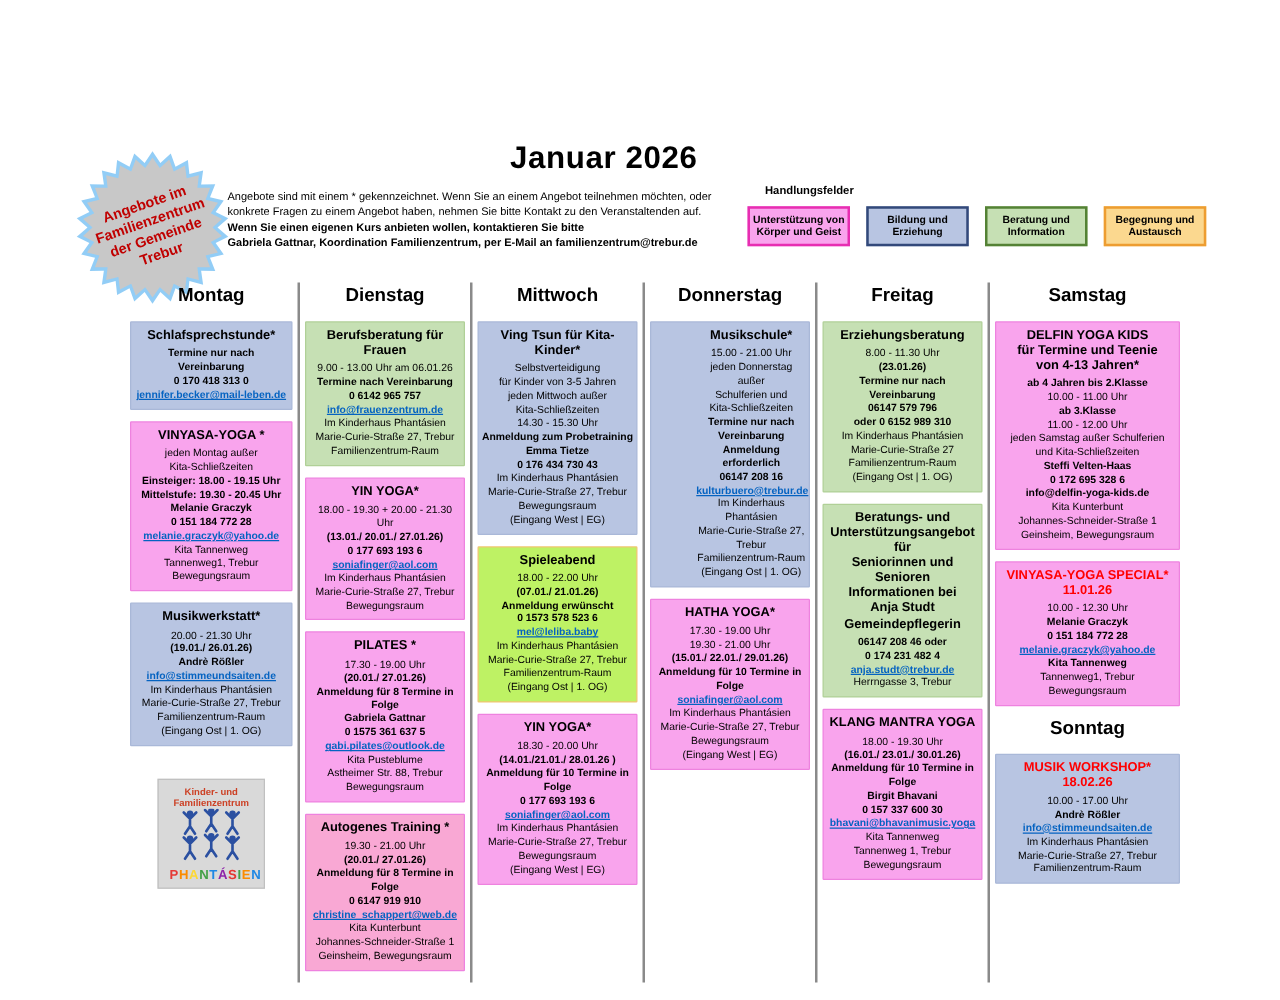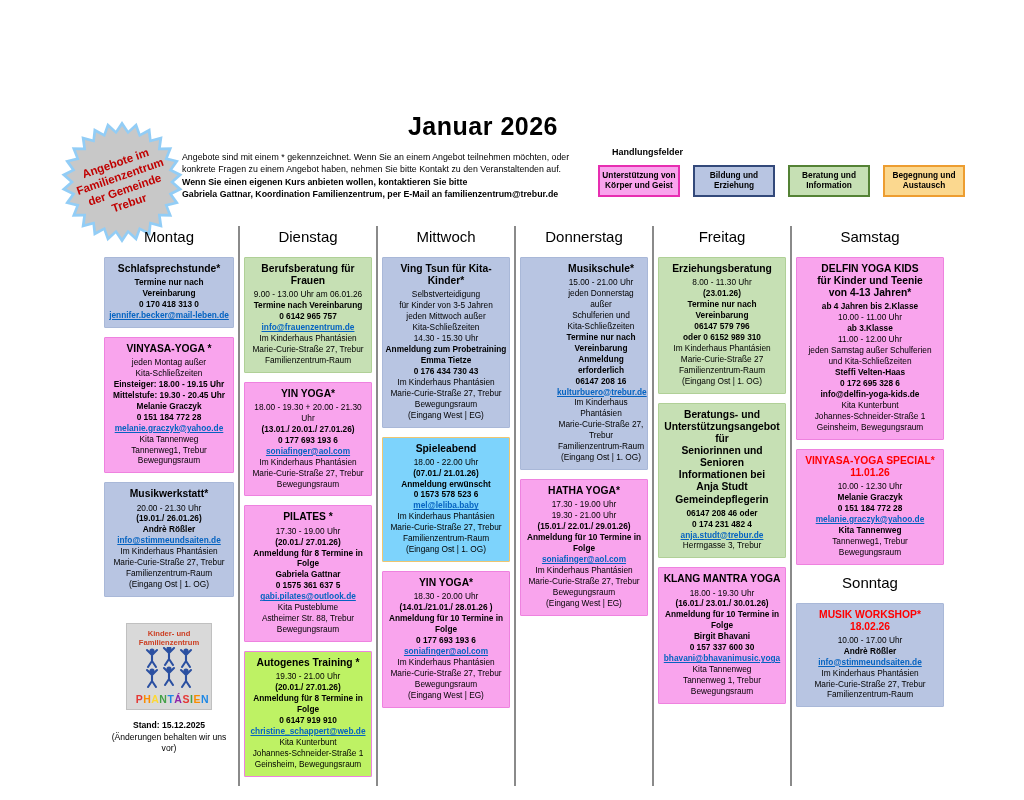--- a/index.html
+++ b/index.html
@@ -11,21 +11,21 @@
   #intro .bold{font-weight:bold;}
   .legend-label{position:absolute;left:612px;top:147px;font-size:9px;font-weight:bold;}
   #legend-items{position:absolute;left:598px;top:165px;display:flex;gap:13px;}
   .legend-item{width:78px;height:28px;display:flex;align-items:center;justify-content:center;
         text-align:center;font-size:8.3px;font-weight:bold;line-height:1.2;border:2px solid #000;}
   #badge{position:absolute;left:60px;top:120px;width:124px;height:124px;}
   #columns{position:absolute;left:100px;top:226px;display:flex;}
   .day-col{width:138px;min-height:464px;padding:0 4px;box-sizing:border-box;}
   .day-col + .day-col{border-left:2px solid #8a8a8a;}
   .day-col:last-child{width:158px;}
-  .day-header{font-size:15px;font-weight:normal;text-align:center;margin:2px 0 12px;}
+  .day-header{font-size:15px;font-weight:bold;text-align:center;margin:2px 0 12px;}
   .card{border-radius:1px;padding:5px 2px 6px;margin:0 0 9px;text-align:center;}
   .card-title{font-weight:bold;font-size:10.3px;line-height:1.18;margin-bottom:2px;}
   .card-line{font-size:8.3px;line-height:1.32;}
   .ln-b{font-weight:bold;}
   a.ln-l{display:block;color:#0563C1;text-decoration:underline;font-weight:bold;font-size:8.3px;line-height:1.32;}
   .logo-box{width:80px;margin:26px auto 10px;background:#D9D9D9;border:1px solid #c0c0c0;
         padding:5px 2px 4px;text-align:center;}
   .logo-top{font-size:7.6px;font-weight:bold;line-height:1.2;}
   .logo-name{font-size:10.5px;font-weight:bold;letter-spacing:0.5px;text-align:right;}
   .stand-note{text-align:center;font-size:8.6px;line-height:1.35;margin-top:2px;}
@@ -107,24 +107,20 @@
             <path d="M29,5 L29,12 M29,6 L24,1 M29,6 L34,1 M29,12 L25,18 M29,12 L33,18" stroke="#2B50A1" stroke-width="2.1" fill="none" stroke-linecap="round"></path>
             <circle cx="46" cy="4" r="2.6" fill="#2B50A1"></circle>
             <path d="M46,7 L46,14 M46,8 L41,3 M46,8 L51,3 M46,14 L42,20 M46,14 L50,20" stroke="#2B50A1" stroke-width="2.1" fill="none" stroke-linecap="round"></path>
             <circle cx="12" cy="24" r="2.6" fill="#2B50A1"></circle>
             <path d="M12,27 L12,34 M12,28 L7,23 M12,28 L17,23 M12,34 L8,40 M12,34 L16,40" stroke="#2B50A1" stroke-width="2.1" fill="none" stroke-linecap="round"></path>
             <circle cx="29" cy="22" r="2.6" fill="#2B50A1"></circle>
             <path d="M29,25 L29,32 M29,26 L24,21 M29,26 L34,21 M29,32 L25,38 M29,32 L33,38" stroke="#2B50A1" stroke-width="2.1" fill="none" stroke-linecap="round"></path>
             <circle cx="46" cy="24" r="2.6" fill="#2B50A1"></circle>
             <path d="M46,27 L46,34 M46,28 L41,23 M46,28 L51,23 M46,34 L42,40 M46,34 L50,40" stroke="#2B50A1" stroke-width="2.1" fill="none" stroke-linecap="round"></path>
           </svg><div class="logo-name"><span style="color: rgb(229, 57, 53);">P</span><span style="color: rgb(251, 140, 0);">H</span><span style="color: rgb(253, 216, 53);">A</span><span style="color: rgb(67, 160, 71);">N</span><span style="color: rgb(30, 136, 229);">T</span><span style="color: rgb(142, 36, 170);">Á</span><span style="color: rgb(229, 57, 53);">S</span><span style="color: rgb(67, 160, 71);">I</span><span style="color: rgb(251, 140, 0);">E</span><span style="color: rgb(30, 136, 229);">N</span></div></div>
-        <div class="stand-note">
-          <div style="font-weight: bold;">Stand: 15.12.2025</div>
-          <div>(Änderungen behalten wir uns vor)</div>
-        </div>
       </div>
       <div class="day-col">
         <div class="day-header">Dienstag</div>
         <div class="card" style="background: rgb(198, 224, 180); border: 1px solid rgb(176, 208, 151);">
           <div class="card-title">
             <div>Berufsberatung für Frauen</div>
           </div>
           <div class="card-line">9.00 - 13.00 Uhr am 06.01.26</div>
           <div class="card-line ln-b">Termine nach Vereinbarung</div>
           <div class="card-line ln-b">0 6142  965 757</div>
@@ -152,21 +148,21 @@
           <div class="card-line">17.30 - 19.00 Uhr</div>
           <div class="card-line ln-b">(20.01./ 27.01.26)</div>
           <div class="card-line ln-b">Anmeldung für 8 Termine in Folge</div>
           <div class="card-line ln-b">Gabriela Gattnar</div>
           <div class="card-line ln-b">0 1575 361 637 5</div>
           <a class="ln-l" href="#">gabi.pilates@outlook.de</a>
           <div class="card-line">Kita Pusteblume</div>
           <div class="card-line">Astheimer Str. 88, Trebur</div>
           <div class="card-line">Bewegungsraum</div>
         </div>
-        <div class="card" style="background: #bef264; border: 1px solid rgb(238, 130, 223);">
+        <div class="card" style="background: #f9a8d4; border: 1px solid rgb(238, 130, 223);">
           <div class="card-title">
             <div>Autogenes Training *</div>
           </div>
           <div class="card-line">19.30 - 21.00 Uhr</div>
           <div class="card-line ln-b">(20.01./ 27.01.26)</div>
           <div class="card-line ln-b">Anmeldung für 8 Termine in Folge</div>
           <div class="card-line ln-b">0 6147 919 910</div>
           <a class="ln-l" href="#">christine_schappert@web.de</a>
           <div class="card-line">Kita Kunterbunt</div>
           <div class="card-line">Johannes-Schneider-Straße 1</div>
@@ -185,21 +181,21 @@
           <div class="card-line">Kita-Schließzeiten</div>
           <div class="card-line">14.30 - 15.30 Uhr</div>
           <div class="card-line ln-b">Anmeldung zum Probetraining</div>
           <div class="card-line ln-b">Emma Tietze</div>
           <div class="card-line ln-b">0 176  434 730 43</div>
           <div class="card-line">Im Kinderhaus Phantásien</div>
           <div class="card-line">Marie-Curie-Straße 27, Trebur</div>
           <div class="card-line">Bewegungsraum</div>
           <div class="card-line">(Eingang West | EG)</div>
         </div>
-        <div class="card" style="background: #7dd3fc; border: 1px solid rgb(239, 198, 112);">
+        <div class="card" style="background: #bef264; border: 1px solid rgb(239, 198, 112);">
           <div class="card-title">
             <div>Spieleabend</div>
           </div>
           <div class="card-line">18.00 - 22.00 Uhr</div>
           <div class="card-line ln-b">(07.01./ 21.01.26)</div>
           <div class="card-line ln-b">Anmeldung erwünscht</div>
           <div class="card-line ln-b">0 1573 578 523 6</div>
           <a class="ln-l" href="#">mel@leliba.baby</a>
           <div class="card-line">Im Kinderhaus Phantásien</div>
           <div class="card-line">Marie-Curie-Straße 27, Trebur</div>
@@ -301,21 +297,21 @@
           <div class="card-line">Kita Tannenweg</div>
           <div class="card-line">Tannenweg 1, Trebur</div>
           <div class="card-line">Bewegungsraum</div>
         </div>
       </div>
       <div class="day-col">
         <div class="day-header">Samstag</div>
         <div class="card" style="background: rgb(249, 164, 237); border: 1px solid rgb(238, 130, 223);">
           <div class="card-title">
             <div>DELFIN YOGA KIDS</div>
-            <div>für Kinder und Teenie</div>
+            <div>für Termine und Teenie</div>
             <div>von 4-13 Jahren*</div>
           </div>
           <div class="card-line ln-b">ab 4 Jahren bis 2.Klasse</div>
           <div class="card-line">10.00 - 11.00 Uhr</div>
           <div class="card-line ln-b">ab 3.Klasse</div>
           <div class="card-line">11.00 - 12.00 Uhr</div>
           <div class="card-line">jeden Samstag außer Schulferien</div>
           <div class="card-line">und Kita-Schließzeiten</div>
           <div class="card-line ln-b">Steffi Velten-Haas</div>
           <div class="card-line ln-b">0 172  695 328 6</div>

